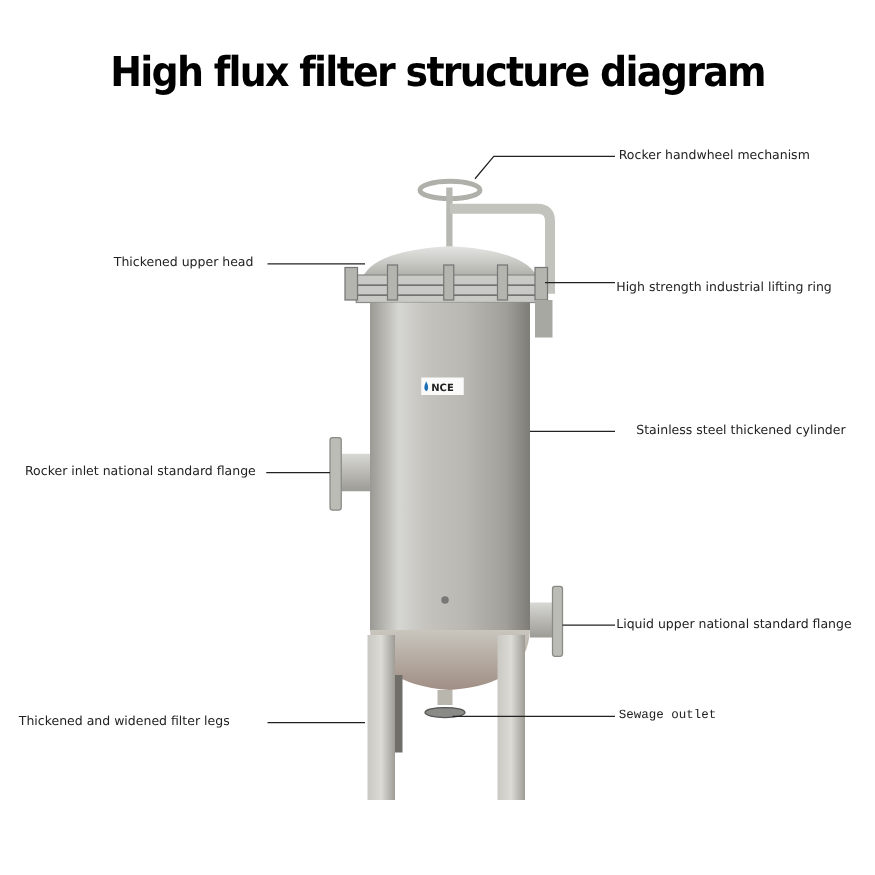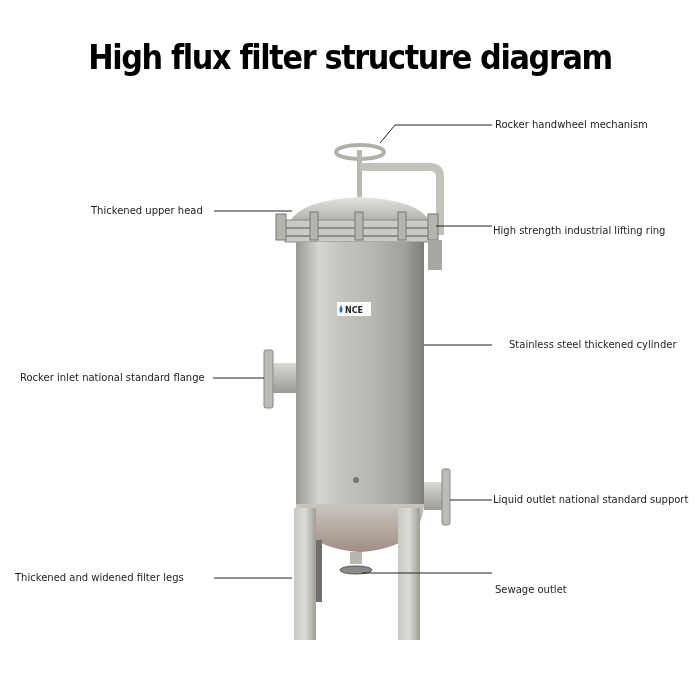--- a/index.html
+++ b/index.html
@@ -108,15 +108,15 @@
     <line x1="214" y1="578" x2="292" y2="578"></line>
     <line x1="362" y1="573" x2="492" y2="573"></line>
   </g>
 </svg>
 
 <div class="label" style="left:495px; top:118px;">Rocker handwheel mechanism</div>
 <div class="label" style="left:91px; top:204px;">Thickened upper head</div>
 <div class="label" style="left:493px; top:224px;text-align:center;">High strength industrial lifting ring</div>
 <div class="label" style="left:495px; top:338px;margin-left:14px;">Stainless steel thickened cylinder</div>
 <div class="label" style="left:20px; top:371px;">Rocker inlet national standard flange</div>
-<div class="label" style="left:493px; top:493px;">Liquid outlet national standard support</div>
+<div class="label" style="left:493px; top:493px;">Liquid upper national standard flange</div>
 <div class="label" style="left:15px; top:571px;">Thickened and widened filter legs</div>
-<div class="label" style="left:495px; top:583px;">Sewage outlet</div>
+<div class="label" style="left:495px; top:566px;font-family:Liberation Mono, monospace;">Sewage outlet</div>
 
 </body></html>

